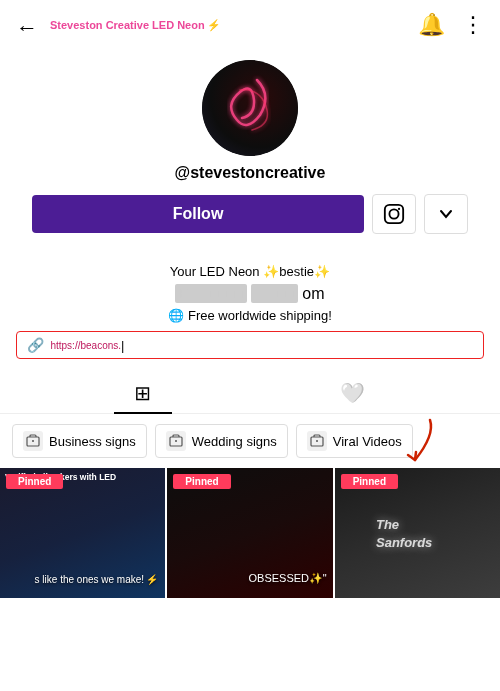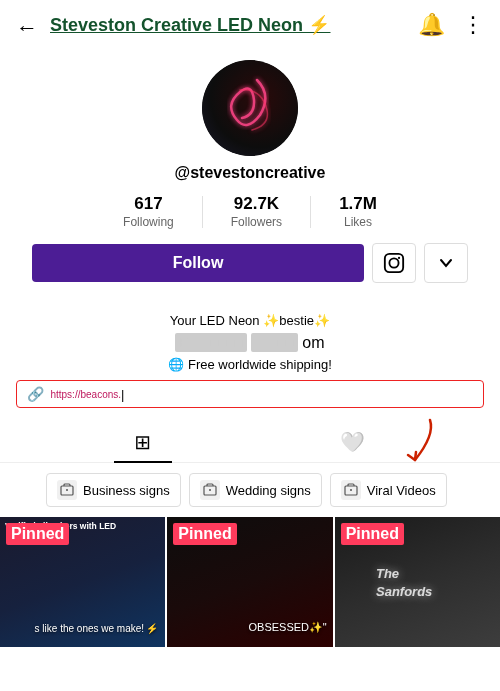--- a/index.html
+++ b/index.html
@@ -19,24 +19,23 @@
       padding: 12px 16px;
       background: #fff;
     }
     .header-back {
       font-size: 22px;
       cursor: pointer;
       margin-right: 12px;
     }
     .header-title {
       flex: 1;
-      font-size: 18px;
+      font-size: 11px;
       font-weight: 700;
-      color: #14532d;
-      text-decoration: underline;
+      color: #ec4899;
     }
     .header-icons {
       display: flex;
       gap: 16px;
       align-items: center;
     }
     .header-icon {
       font-size: 22px;
       cursor: pointer;
       color: #000;
@@ -211,21 +210,20 @@
       background: #000;
     }
 
     
     .category-row {
       display: flex;
       gap: 8px;
       padding: 10px 12px;
       overflow-x: auto;
       scrollbar-width: none;
-      margin-left: 34px;
     }
     .category-row::-webkit-scrollbar { display: none; }
     .category-pill {
       display: flex;
       align-items: center;
       gap: 6px;
       border: 1px solid #ddd;
       border-radius: 4px;
       padding: 6px 10px;
       white-space: nowrap;
@@ -257,23 +255,23 @@
       background: #222;
       position: relative;
       overflow: hidden;
     }
     .pinned-badge {
       position: absolute;
       top: 6px;
       left: 6px;
       background: #ff3b5c;
       color: #fff;
-      font-size: 16px;
+      font-size: 10px;
       font-weight: 700;
-      padding: 2px 5px;
+      padding: 2px 12px;
       border-radius: 2px;
     }
     .video-caption {
       position: absolute;
       bottom: 13px;
       left: 6px;
       right: 6px;
       color: #fff;
       font-size: 10px;
       font-weight: 400;
@@ -323,36 +321,20 @@
           </filter>
         </defs>
         <path d="M 55 20 Q 70 35 58 55 Q 45 72 35 60 Q 22 45 38 32 Q 50 22 52 40 Q 53 55 40 58" fill="none" stroke="#ff4488" stroke-width="2.5" stroke-linecap="round" filter="url(#glow)" opacity="0.9"></path>
         <path d="M 38 30 Q 60 28 65 50 Q 68 65 50 70" fill="none" stroke="#ff3366" stroke-width="1.5" stroke-linecap="round" filter="url(#glow)" opacity="0.6"></path>
       </svg>
     </div>
   </div>
 
   <span class="username">@stevestoncreative</span>
 
-  <div class="stats-row">
-    <div class="stat-item">
-      <span class="stat-number">617</span>
-      <span class="stat-label">Following</span>
-    </div>
-    <div class="stat-divider"></div>
-    <div class="stat-item">
-      <span class="stat-number">92.7K</span>
-      <span class="stat-label">Followers</span>
-    </div>
-    <div class="stat-divider"></div>
-    <div class="stat-item">
-      <span class="stat-number">1.7M</span>
-      <span class="stat-label">Likes</span>
-    </div>
-  </div>
 
   <div class="action-row">
     <button class="follow-btn">Follow</button>
     <div class="instagram-btn">
       <svg width="22" height="22" viewBox="0 0 24 24" fill="none">
         <rect x="2" y="2" width="20" height="20" rx="5" ry="5" stroke="#000" stroke-width="2" fill="none"></rect>
         <circle cx="12" cy="12" r="5" stroke="#000" stroke-width="2" fill="none"></circle>
         <circle cx="17.5" cy="6.5" r="1.2" fill="#000"></circle>
       </svg>
     </div>

